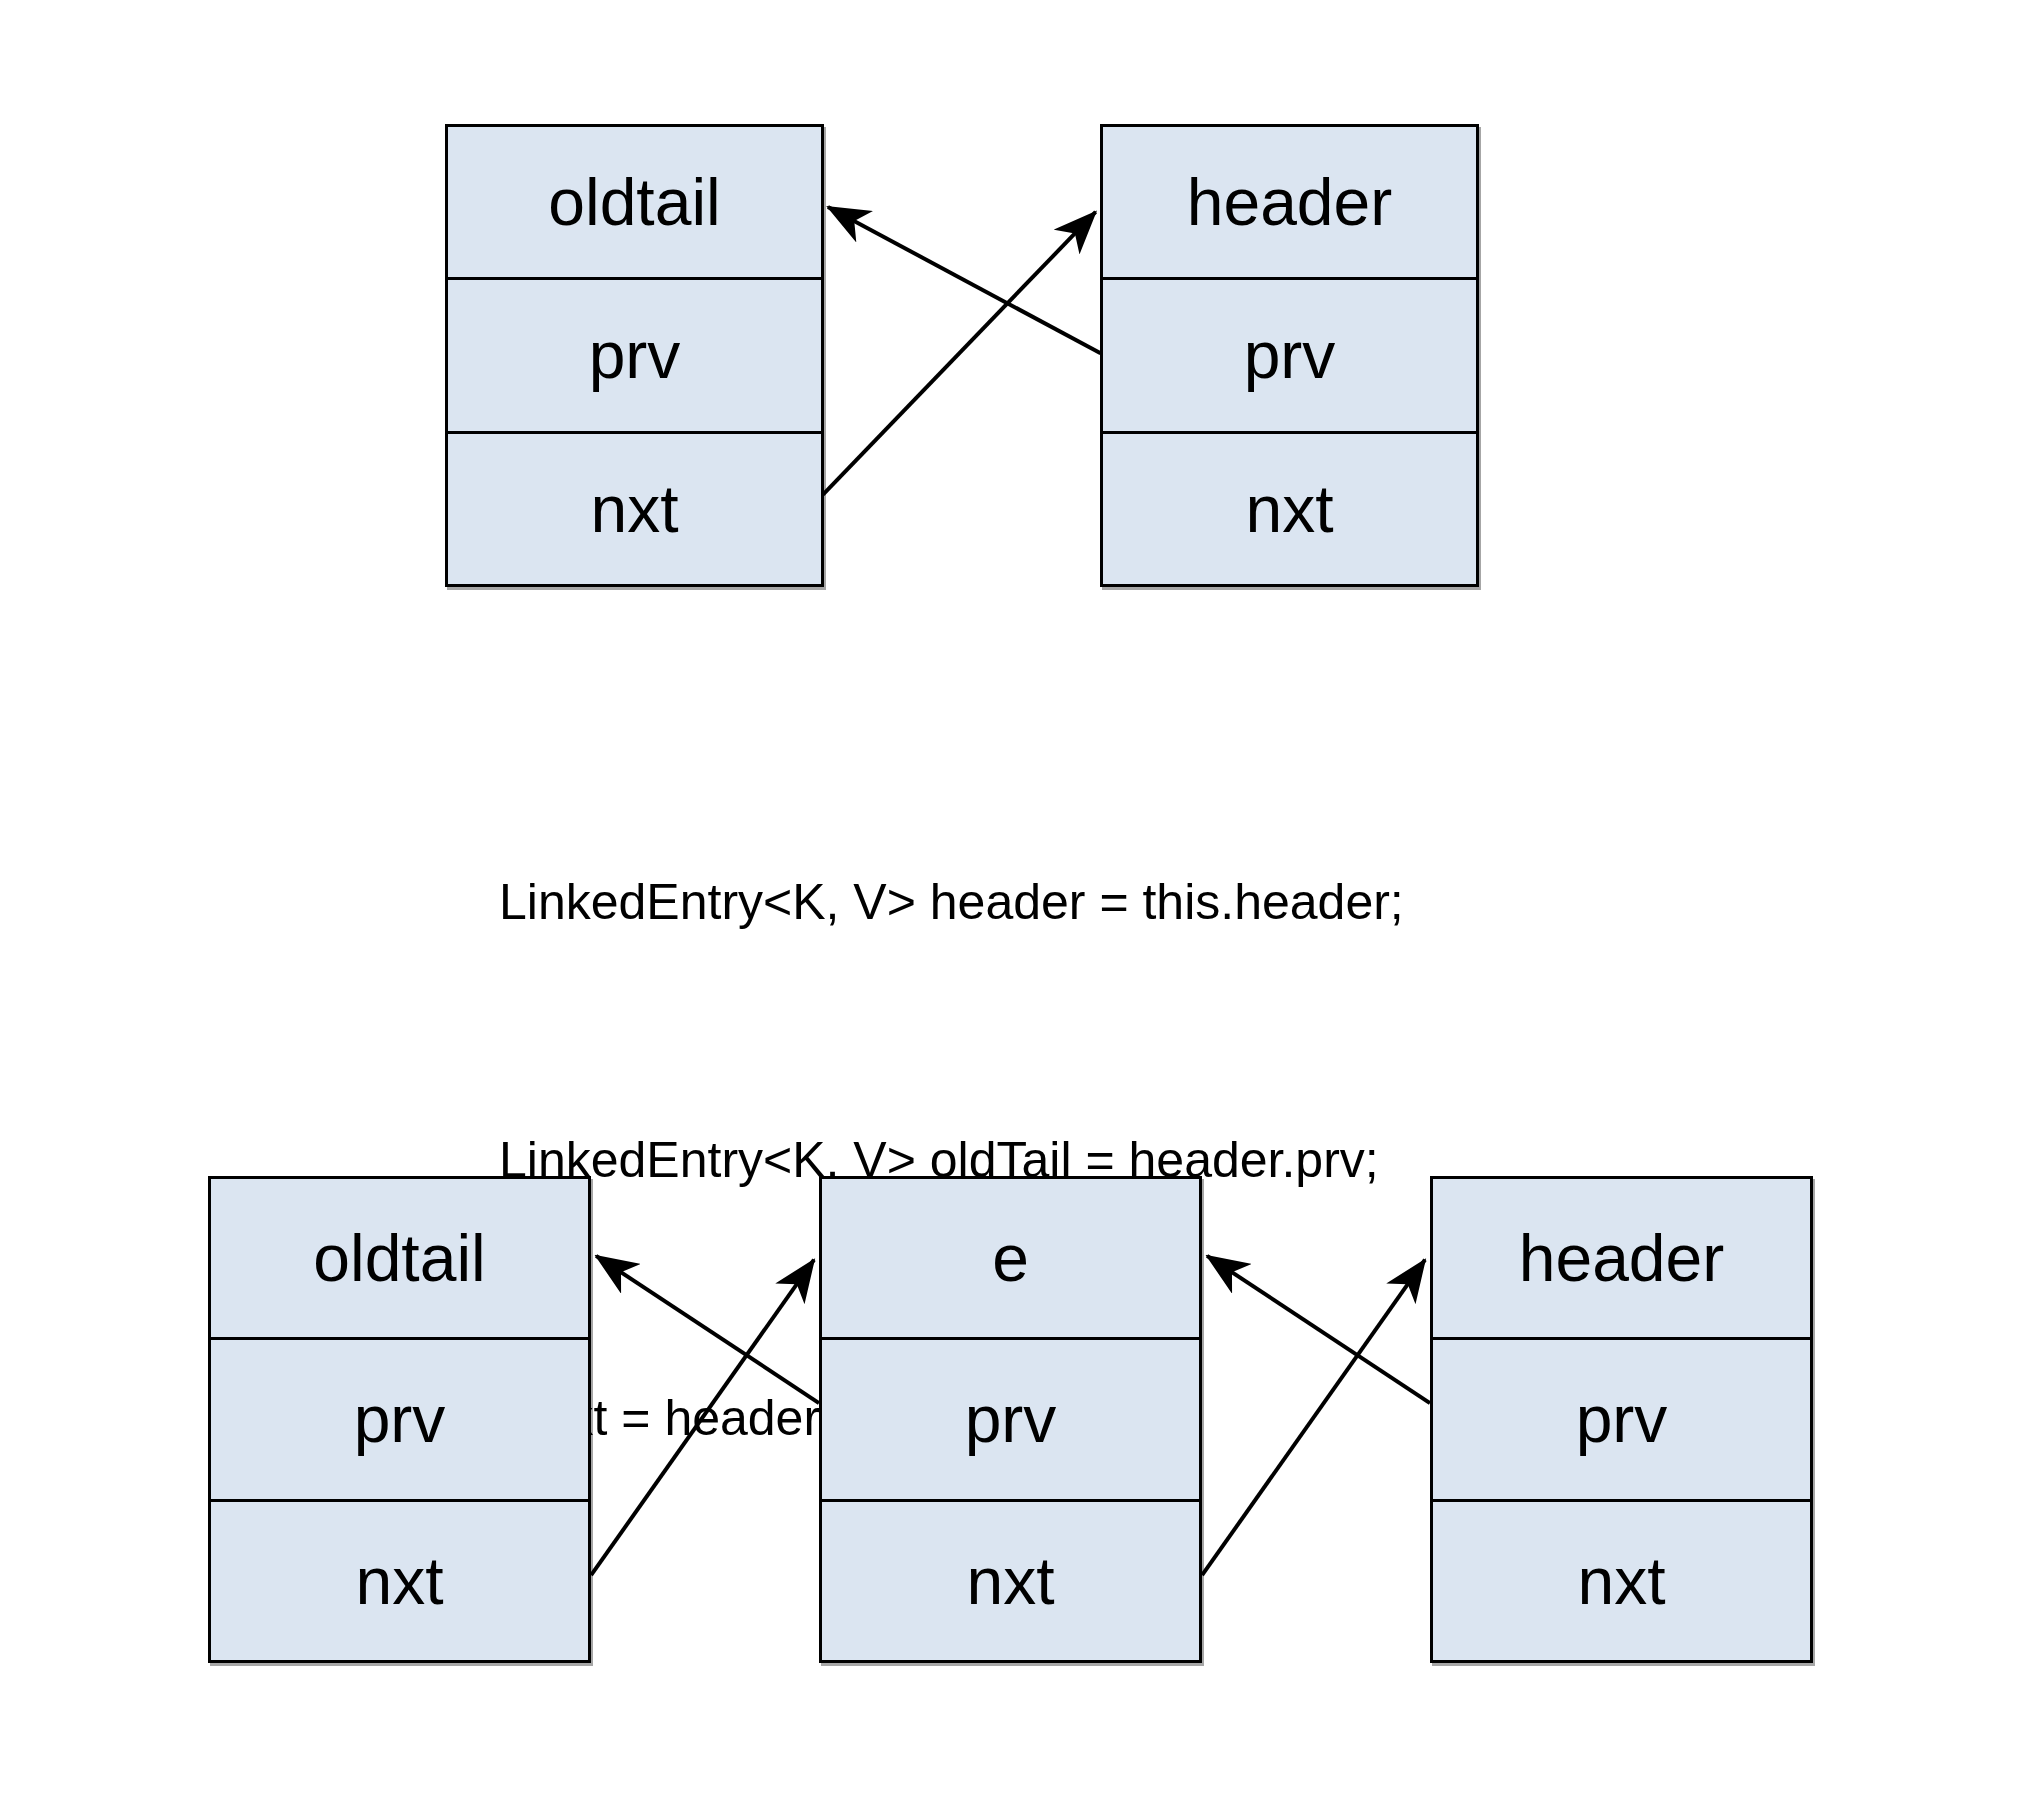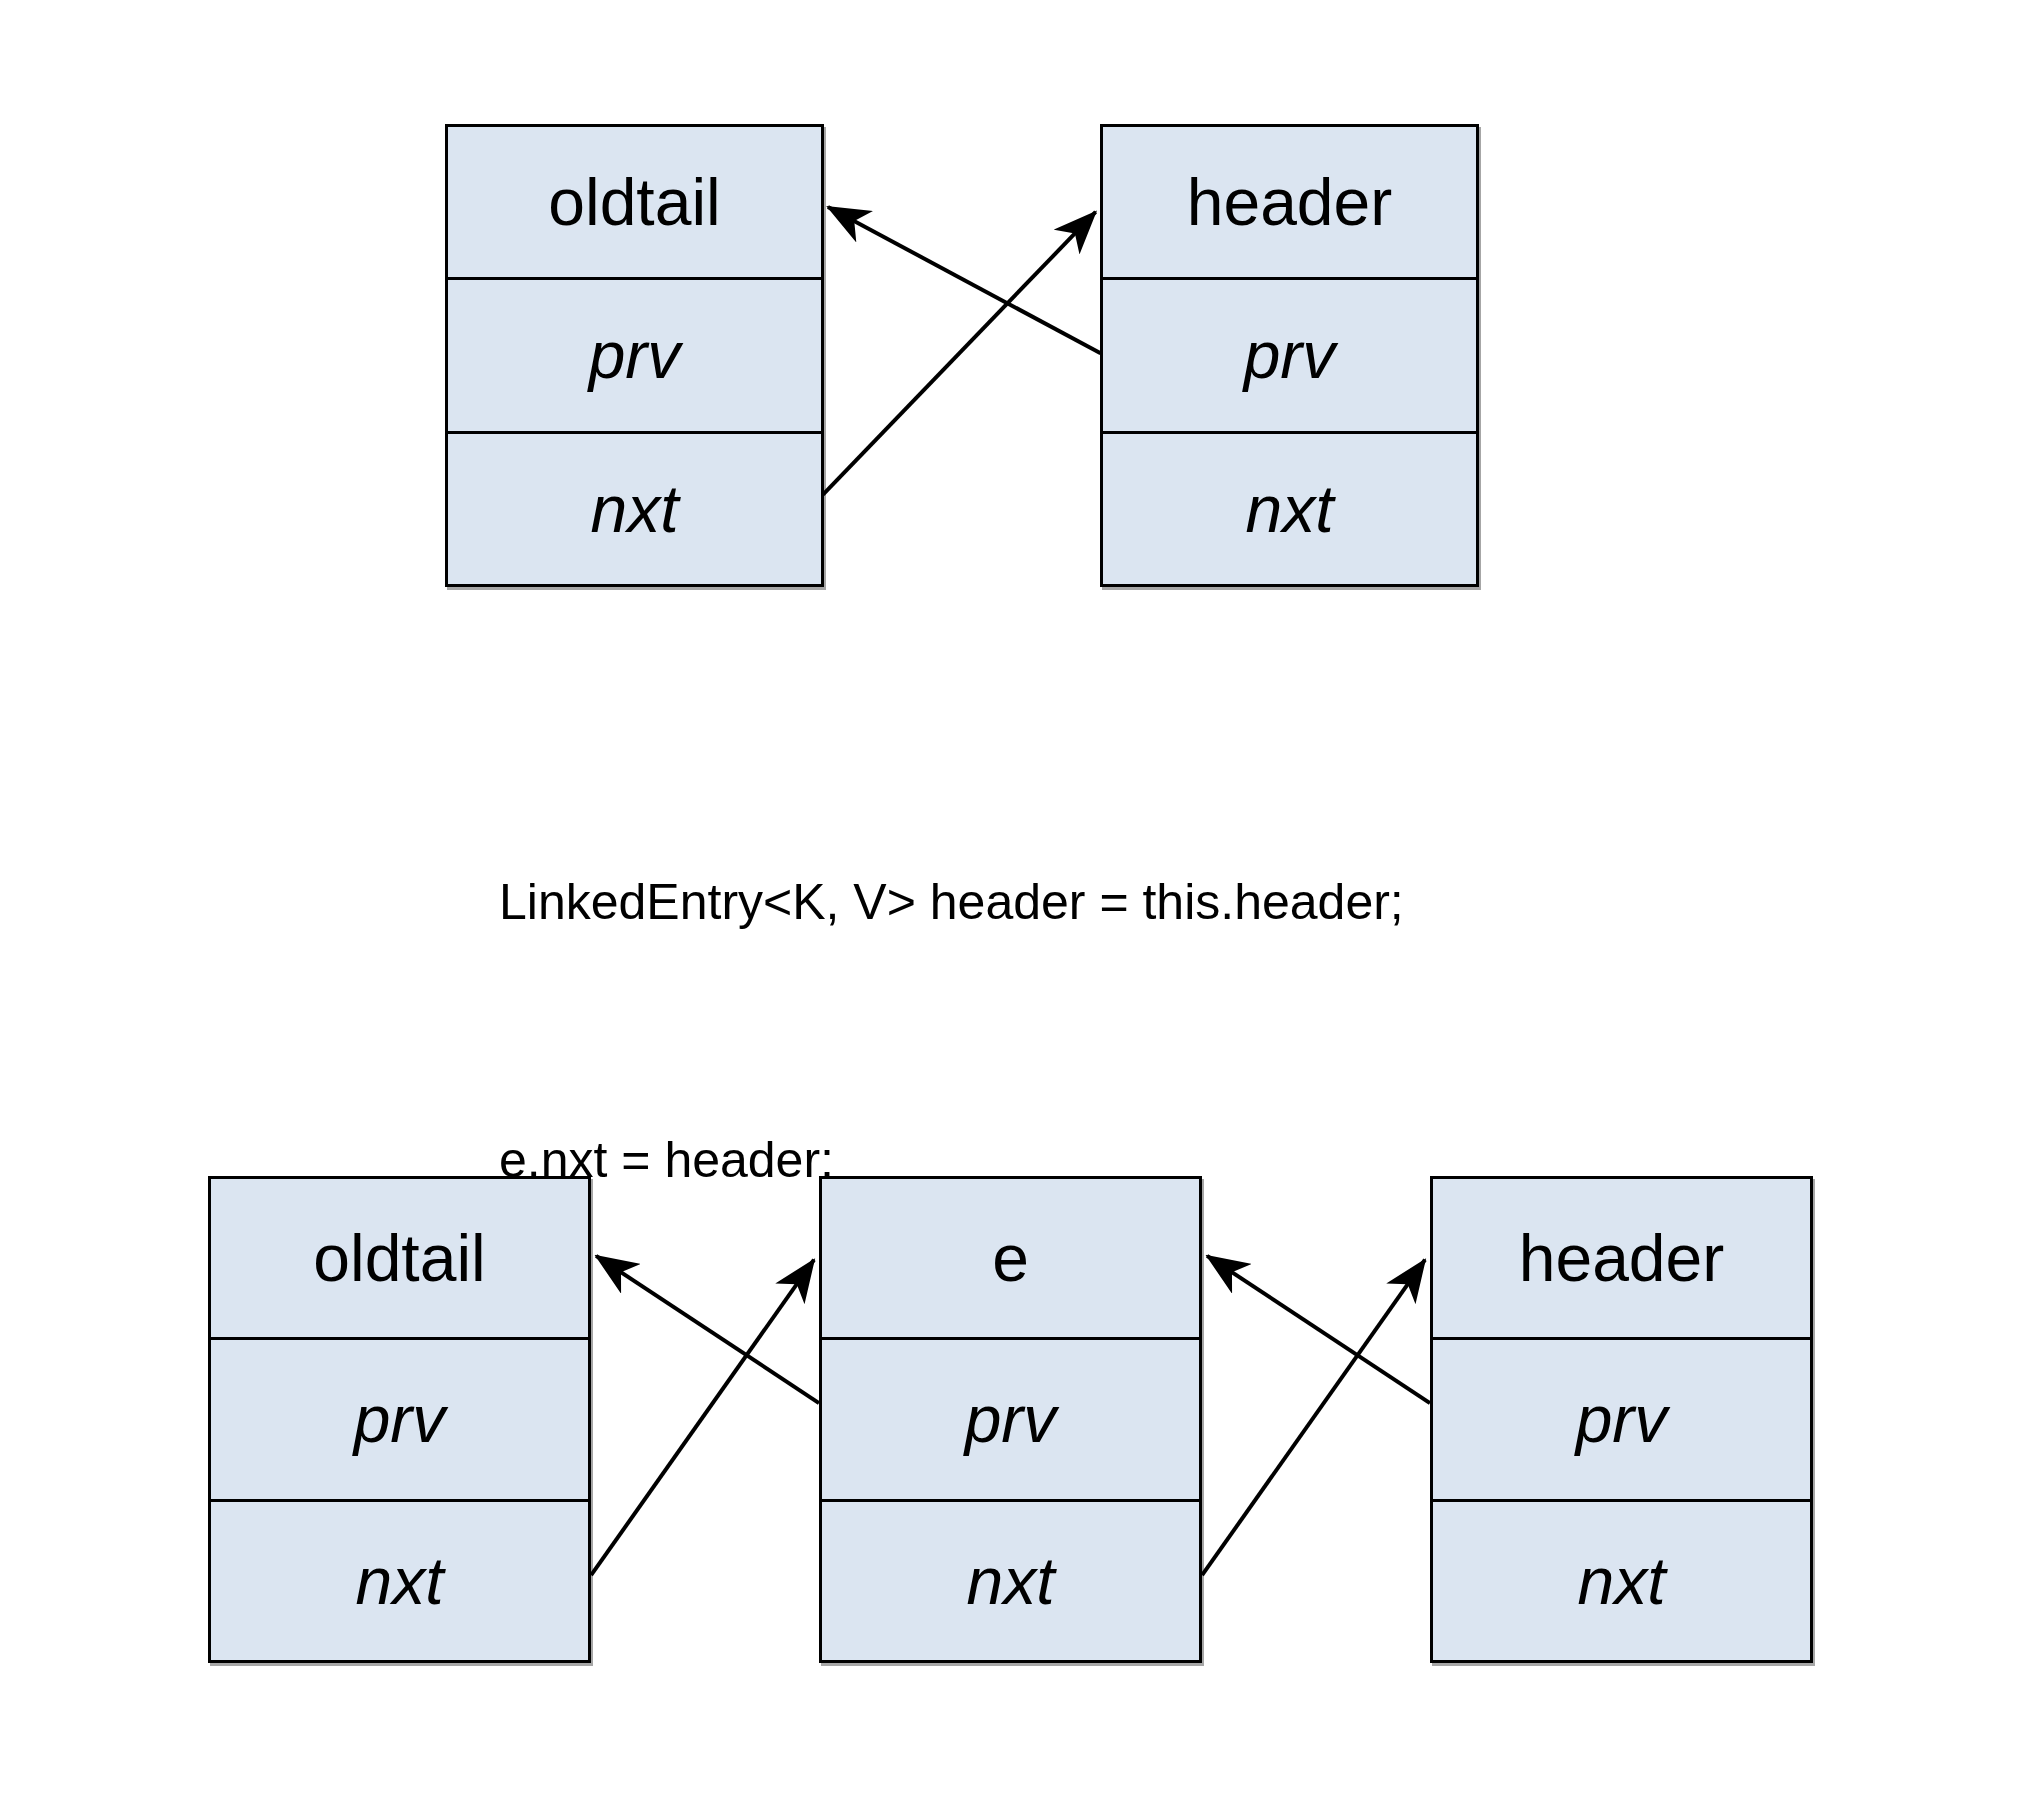--- a/index.html
+++ b/index.html
@@ -25,21 +25,21 @@
     border:3px solid var(--line);
     box-shadow:2px 3px 0 rgba(0,0,0,0.35);
     display:flex;flex-direction:column;
   }
   .node .cell{
     flex:1 1 0;
     display:flex;align-items:center;justify-content:center;
     font-size:66px;line-height:1;
     color:var(--text);
   }
-  .node .cell + .cell{border-top:3px solid var(--line);font-style:italic;}
+  .node .cell + .cell{border-top:3px solid var(--line);}
   
   .node-top{top:124px;width:379px;height:463px;}
   .node-top-oldtail{left:445px;}
   .node-top-header{left:1100px;}
   
   .node-bot{top:1176px;width:383px;height:487px;}
   .node-bot-oldtail{left:208px;}
   .node-bot-e{left:819px;}
   .node-bot-header{left:1430px;}
   
@@ -64,20 +64,21 @@
   </div>
 
   <div class="node node-top node-top-header">
     <div class="cell">header</div>
     <div class="cell">prv</div>
     <div class="cell">nxt</div>
   </div>
 
   <div class="code">
     <div>LinkedEntry&lt;K, V&gt; header = this.header;</div>
+    <div>LinkedEntry&lt;K, V&gt; oldTail = header.prv;</div>
     <div>e.nxt = header;</div>
     
   </div>
 
   <div class="node node-bot node-bot-oldtail">
     <div class="cell">oldtail</div>
     <div class="cell">prv</div>
     <div class="cell">nxt</div>
   </div>
 

